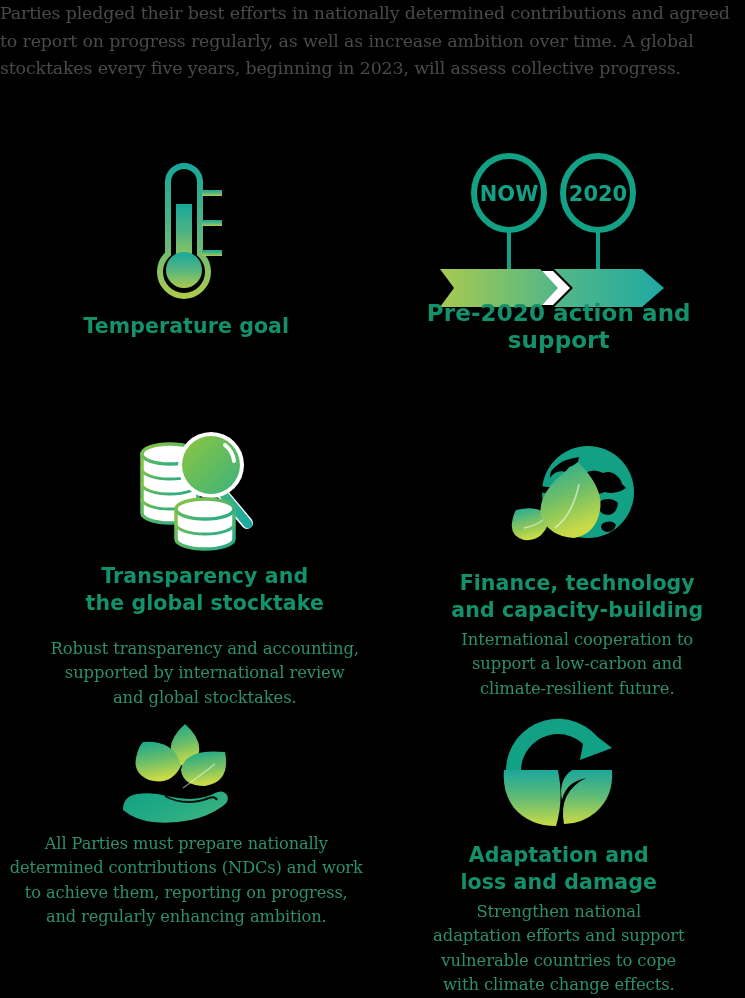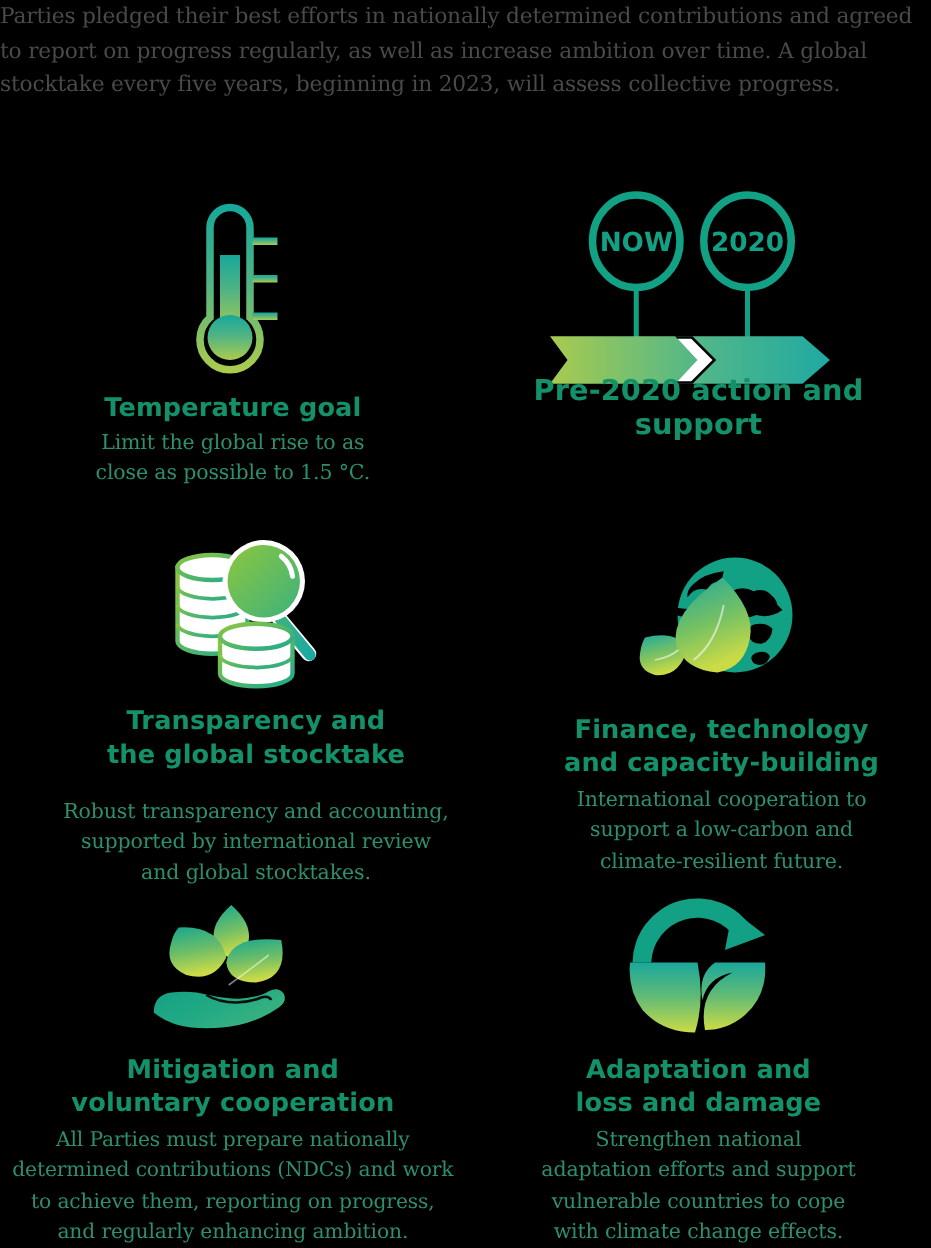--- a/index.html
+++ b/index.html
@@ -104,21 +104,21 @@
   .c6 .heading { margin-top: 14px; }
   .c6 .body-text { margin-top: 4px; }
 
   svg { display: block; overflow: visible; }
 </style>
 </head>
 <body>
 
 <div class="page">
 
-  <div class="intro">Parties pledged their best efforts in nationally determined contributions and agreed to report on progress regularly, as well as increase ambition over time. A global stocktake every five years, beginning in 2023, will assess collective progress.</div>
+  <div class="intro">Parties pledged their best efforts in nationally determined contributions and agreed to report on progress regularly, as well as increase ambition over time. A global stocktakes every five years, beginning in 2023, will assess collective progress.</div>
 
   <div class="grid">
 
     <div class="row row1">
 
       <div class="cell c1">
         <div class="icon-wrap">
           <svg width="80" height="140" viewBox="0 0 80 140">
             <defs>
               <linearGradient id="gradTherm" x1="0" y1="0" x2="0" y2="1">
@@ -133,22 +133,20 @@
             <rect x="30" y="44" width="16" height="62" fill="url(#gradTherm)"></rect>
 
             <circle cx="38" cy="110" r="18" fill="url(#gradTherm)"></circle>
 
             <rect x="56" y="30" width="20" height="6" fill="url(#gradTherm)"></rect>
             <rect x="56" y="60" width="20" height="6" fill="url(#gradTherm)"></rect>
             <rect x="56" y="90" width="20" height="6" fill="url(#gradTherm)"></rect>
           </svg>
         </div>
         <div class="heading">Temperature goal</div>
-        <div class="body-text">Limit the global rise to as
-close as possible to 1.5 °C.</div>
       </div>
 
       <div class="cell c2">
         <div class="icon-wrap">
           <svg width="250" height="145" viewBox="0 0 250 145">
             <defs>
               <linearGradient id="gradBanner" x1="0" y1="0" x2="1" y2="0">
                 <stop offset="0%" stop-color="#a8ca4f"></stop>
                 <stop offset="50%" stop-color="#56b886"></stop>
                 <stop offset="100%" stop-color="#1fa9a3"></stop>
@@ -292,22 +290,20 @@
 
             <path d="M22 24 q32 -2 38 24 q-10 20 -32 14 q-18 -8 -12 -26 q2 -8 6 -12 Z" fill="url(#gradSprout)"></path>
 
             <path d="M104 34 q6 30 -20 34 q-22 0 -24 -16 q4 -22 44 -18 Z" fill="url(#gradSprout)"></path>
             <path d="M62 70 q14 -10 32 -24" fill="none" stroke="#ffffff" stroke-width="1.3" opacity="0.5"></path>
 
             <path d="M2 92 q0 -14 14 -16 q16 -2 30 2 q14 3 24 3 q16 -1 24 -6 q8 -4 12 2 q3 6 -4 11 q-14 10 -32 14 q-20 4 -38 2 q-18 -2 -30 -12 Z" fill="url(#gradHand)"></path>
             <path d="M44 78 q10 6 24 6 q10 0 20 -4 q6 -2 8 2" fill="none" stroke="#000000" stroke-width="2" opacity="0.9"></path>
           </svg>
         </div>
-        <div class="heading">Mitigation and
-voluntary cooperation</div>
         <div class="body-text">All Parties must prepare nationally
 determined contributions (NDCs) and work
 to achieve them, reporting on progress,
 and regularly enhancing ambition.</div>
       </div>
 
       <div class="cell c6">
         <div class="icon-wrap">
           <svg width="118" height="110" viewBox="0 0 118 110">
             <defs>

